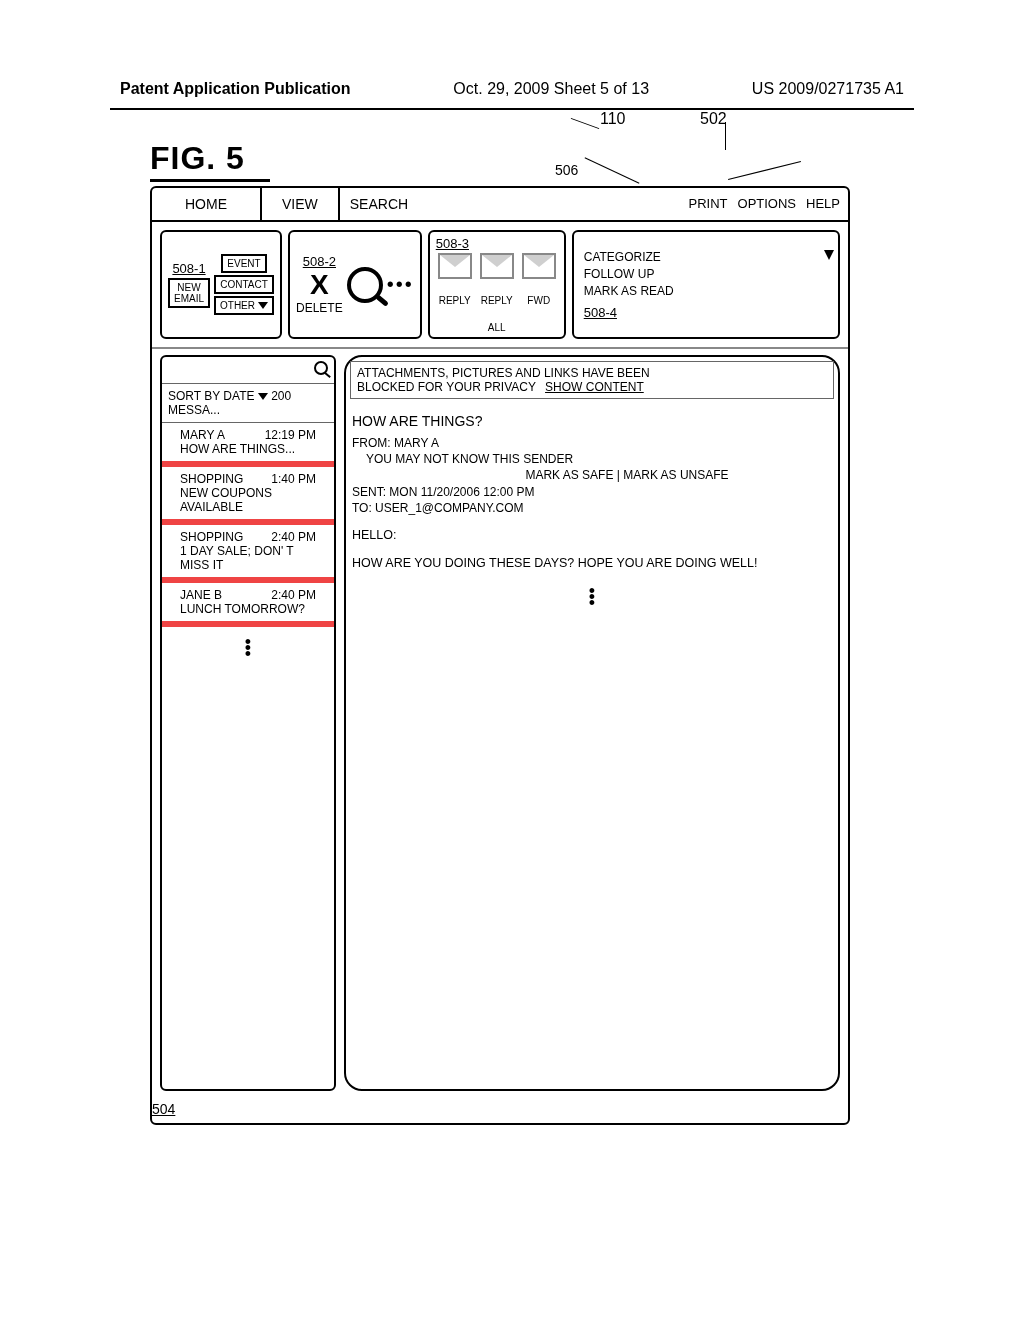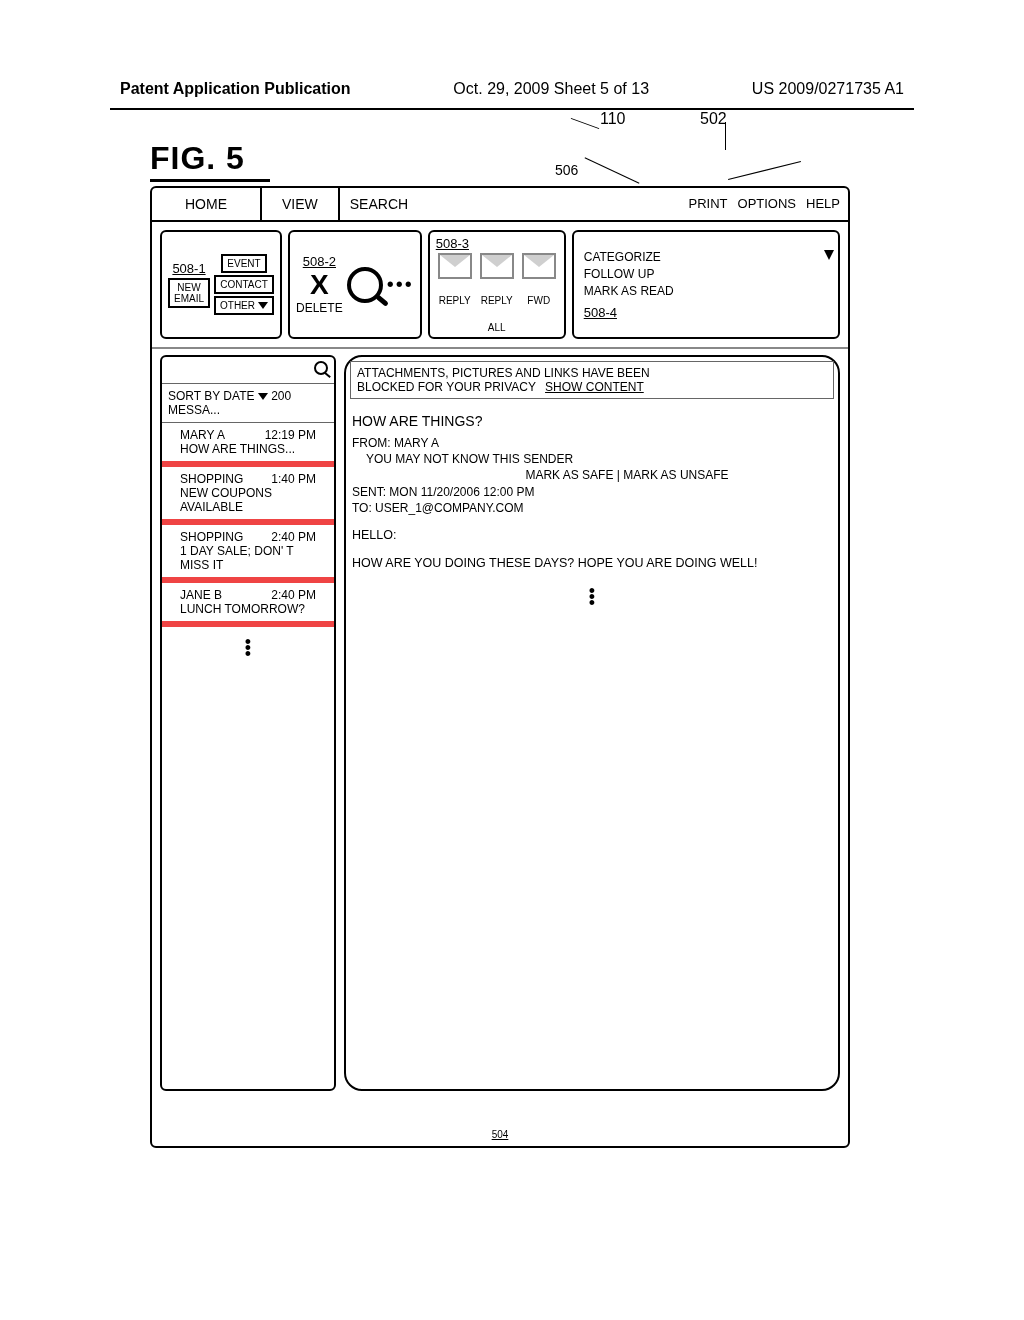--- a/index.html
+++ b/index.html
@@ -57,21 +57,21 @@
   .msg-top { display: flex; justify-content: space-between; }
   .vdots { text-align: center; padding: 12px 0; font-size: 18px; letter-spacing: 0; line-height: 6px; }
   .preview-pane { flex: 1; border: 2px solid #000; border-radius: 18px; margin: 6px 8px 6px 4px; padding: 0; font-size: 13px; display: flex; flex-direction: column; }
   .privacy-box { border: 1px solid #666; margin: 4px; padding: 4px 6px; font-size: 12px; }
   .show-link { text-decoration: underline; margin-left: 6px; }
   .msg-subject { padding: 10px 6px 6px 6px; font-size: 14px; }
   .msg-meta { padding: 0 6px 6px 6px; font-size: 12px; line-height: 1.35; }
   .indent1 { padding-left: 14px; }
   .indent2 { padding-left: 70px; text-align: center; }
   .msg-body { padding: 6px 6px; font-size: 12.5px; }
-  .bottom-ref { text-align: center; padding: 4px 0 6px 0; font-size: 10px; text-decoration: underline; border-top: 0; margin-top: 28px; }
+  .bottom-ref { text-align: left; padding: 4px 0 6px 0; font-size: 14px; text-decoration: underline; border-top: 0; }
   .tb-other { display: flex; align-items: center; gap: 3px; }
   .list-spacer { flex: 1; }
   .preview-spacer { flex: 1; }
   .tb-right-group { flex: 1; justify-content: space-between; }
 </style>
 </head>
 <body>
 
 <div class="page">
 

